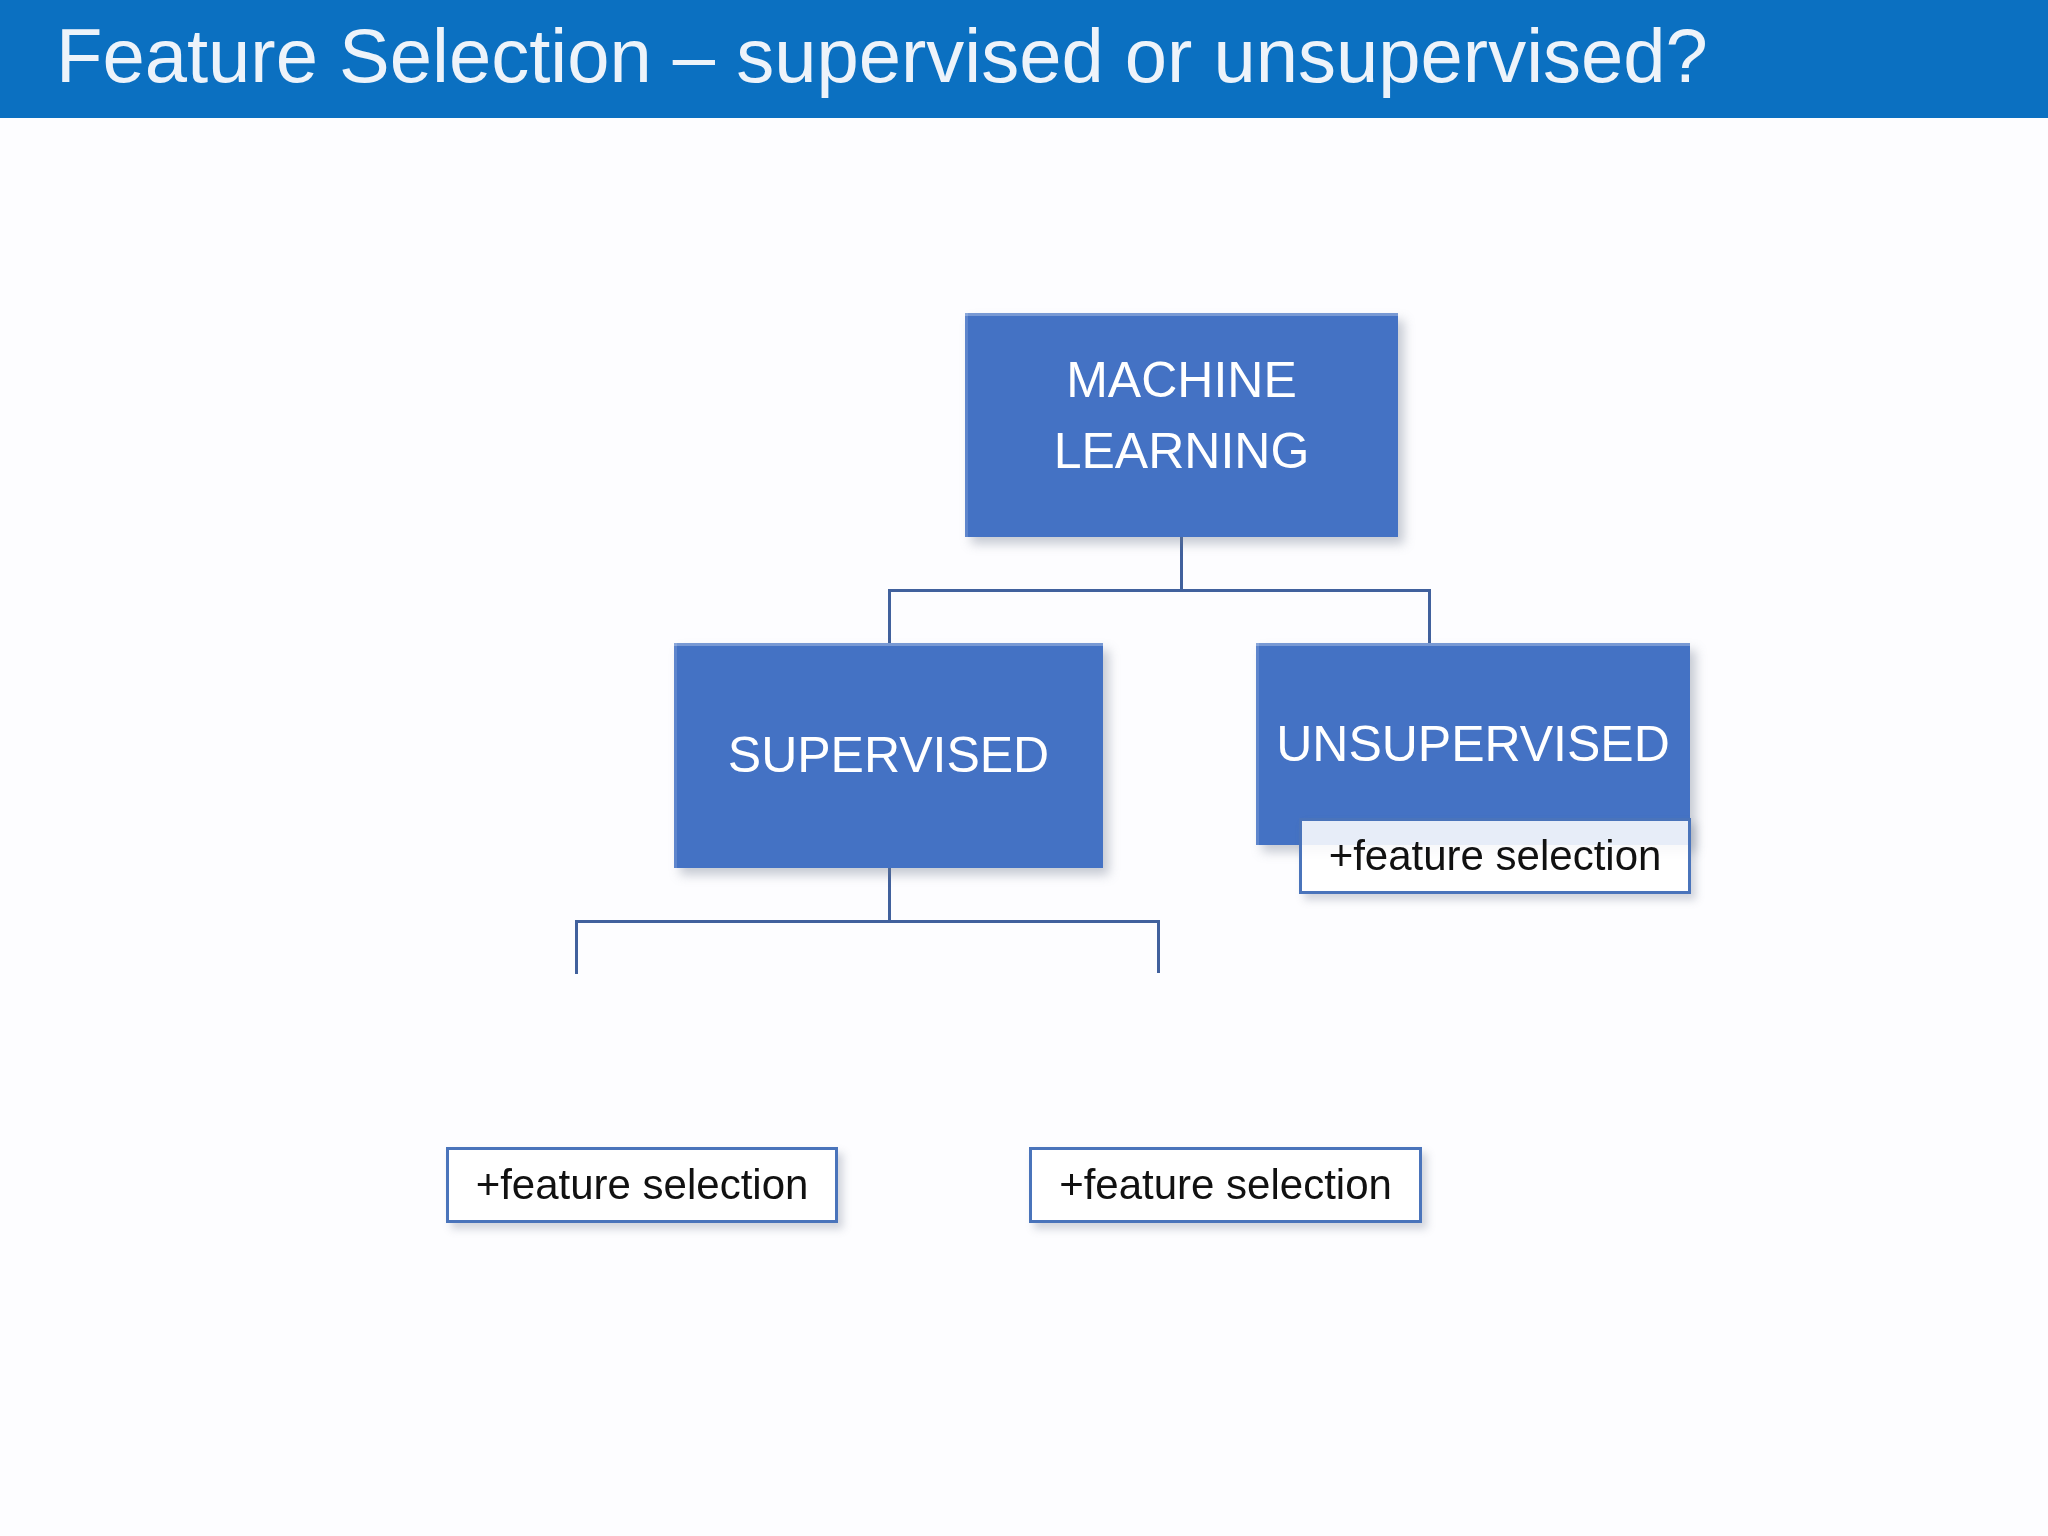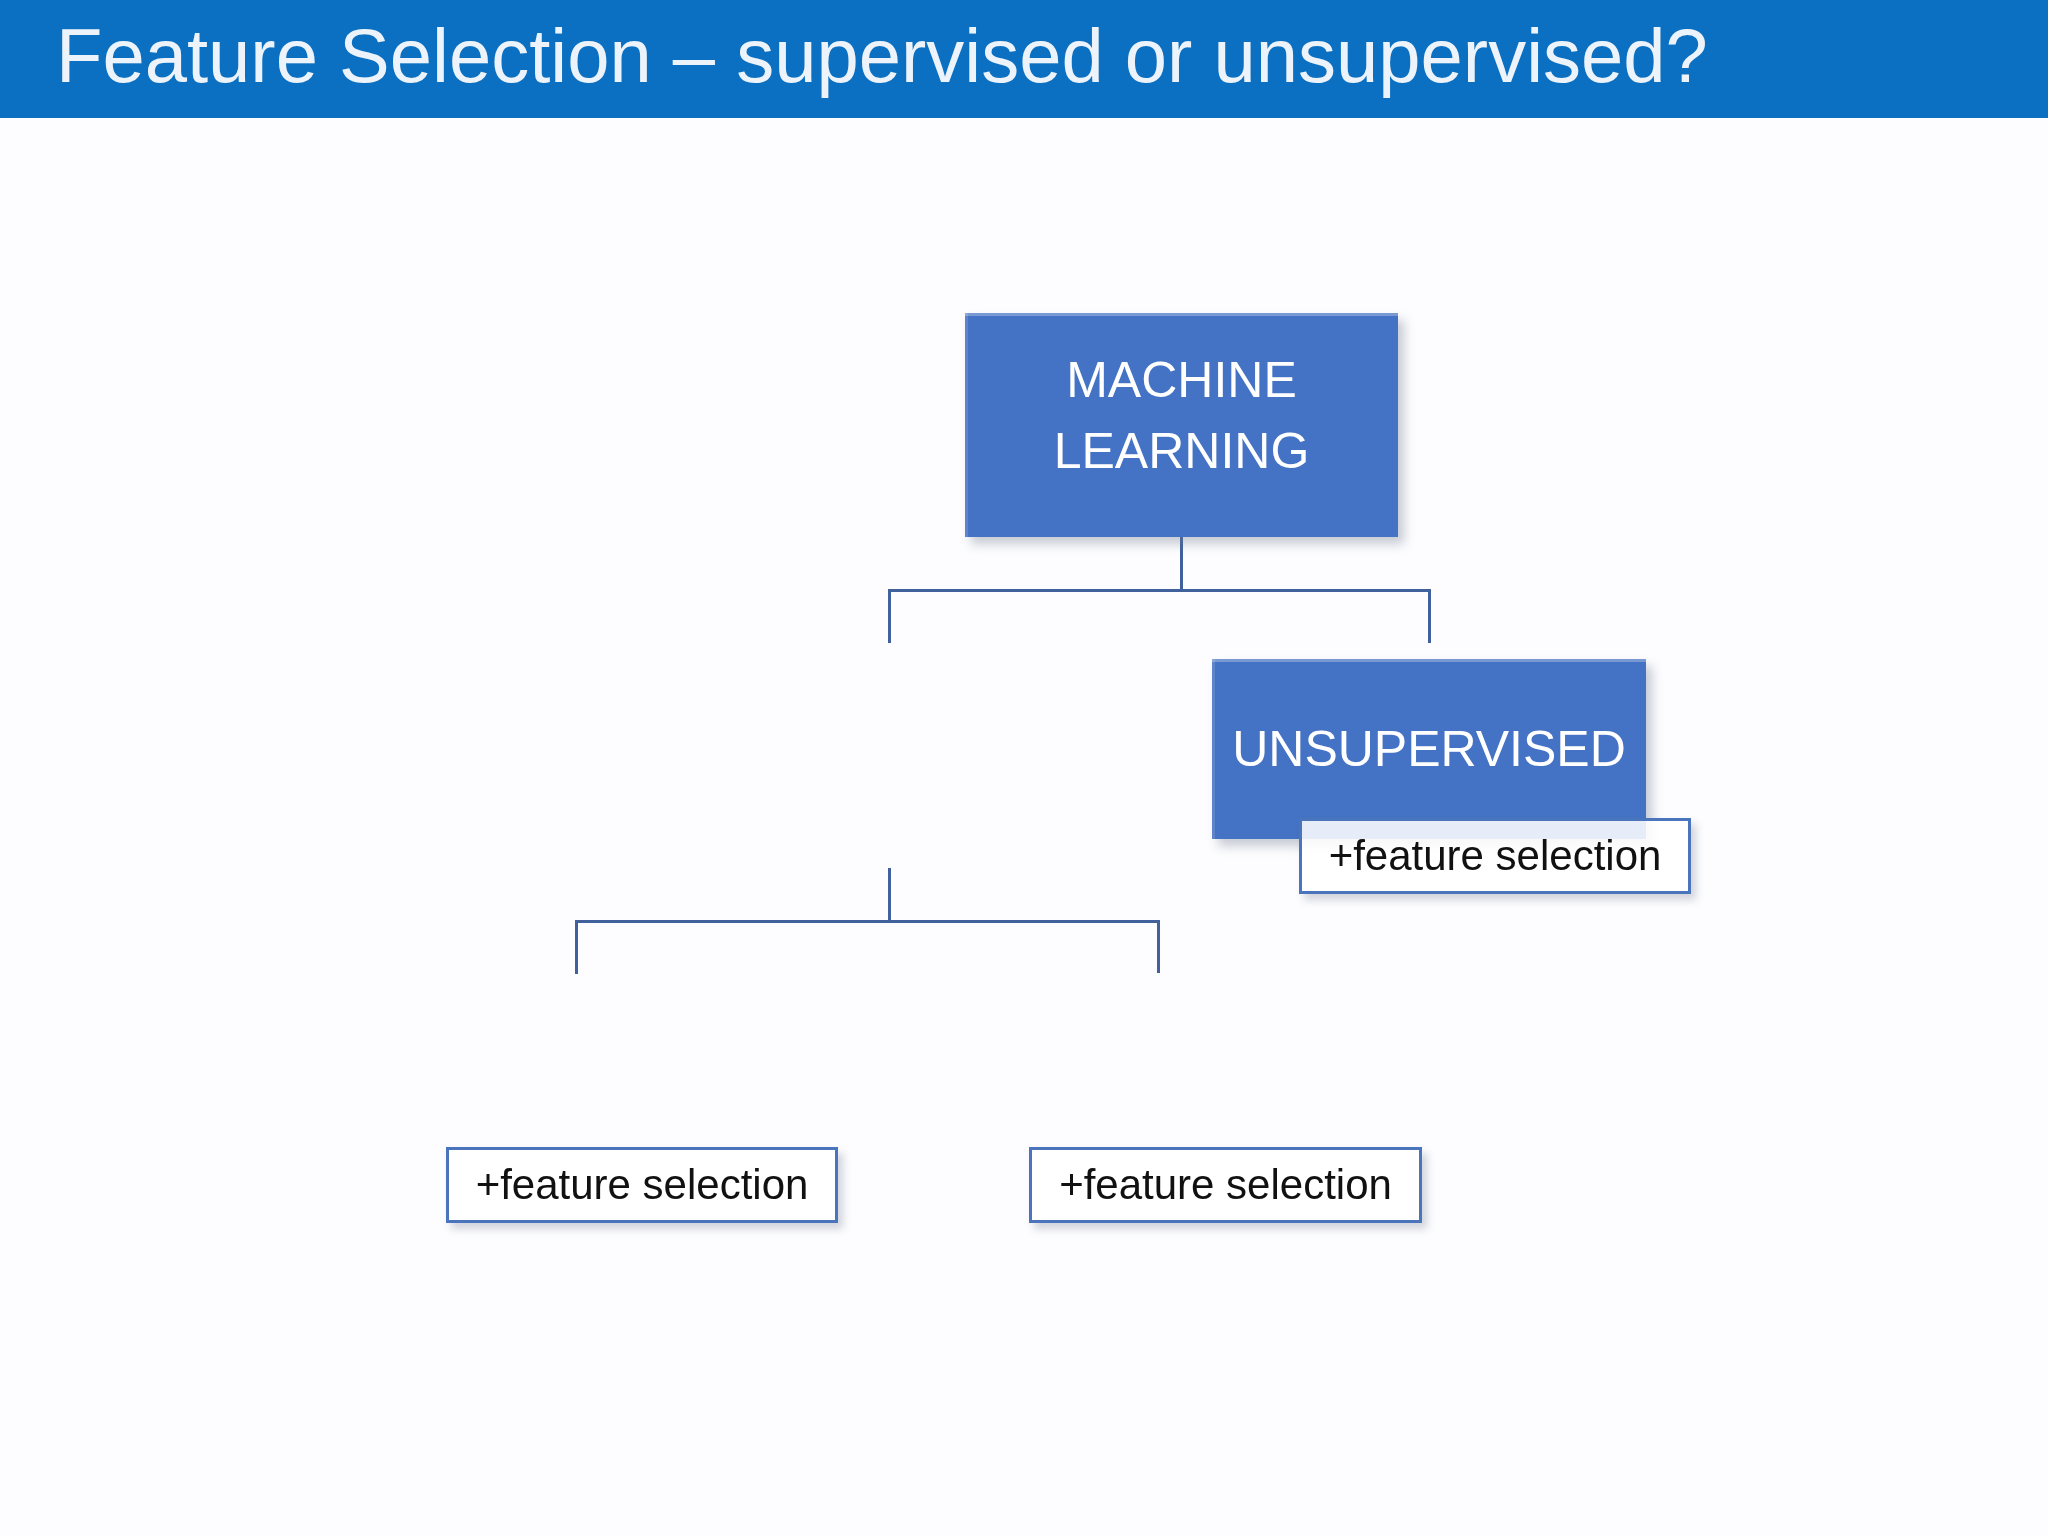--- a/index.html
+++ b/index.html
@@ -30,21 +30,21 @@
     position:absolute;background:var(--box-fill);color:var(--box-text);
     display:flex;align-items:center;justify-content:center;text-align:center;
     font-size:50px;line-height:1.42;
     box-shadow:6px 7px 10px rgba(110,120,140,0.38),
                inset 0 3px 0 rgba(255,255,255,0.28),
                inset 3px 0 0 rgba(255,255,255,0.14);
   }
   .node-label{white-space:pre-line;display:block;}
   #node-ml      {left:965px;  top:195px; width:433px; height:224px; padding-bottom:18px;justify-content:center;}
   #node-sup     {left:674px;  top:525px; width:429px; height:225px;}
-  #node-unsup   {left:1212px; top:525px; width:434px; height:180px;margin-top:16px;}
+  #node-unsup   {left:1256px; top:525px; width:434px; height:202px;}
   #node-auto    {left:360px;  top:856px; width:434px; height:220px; padding-bottom:22px;}
   #node-und     {left:942px;  top:855px; width:432px; height:221px; padding-bottom:20px; line-height:1.75;}
   .annot{
     position:absolute;width:392px;height:76px;
     background:rgba(255,255,255,0.87);
     border:3px solid var(--label-border);
     display:flex;align-items:center;justify-content:center;
     font-size:42px;color:var(--label-text);white-space:nowrap;
     box-shadow:5px 6px 8px rgba(110,120,140,0.30);
   }
@@ -82,20 +82,23 @@
     <div class="cseg" id="c2-stub"></div>
     <div class="cseg" id="c2-hbar"></div>
     <div class="cseg" id="c2-dropL"></div>
     <div class="cseg" id="c2-dropR"></div>
 
     <div class="node" id="node-ml">
       <span class="node-label">MACHINE
 LEARNING</span>
     </div>
 
+    <div class="node" id="node-sup">
+      <span class="node-label">SUPERVISED</span>
+    </div>
 
     <div class="node" id="node-unsup">
       <span class="node-label">UNSUPERVISED</span>
     </div>
 
 
 
     <div class="annot" id="annot-unsup">
       <span>+feature selection</span>
     </div>

